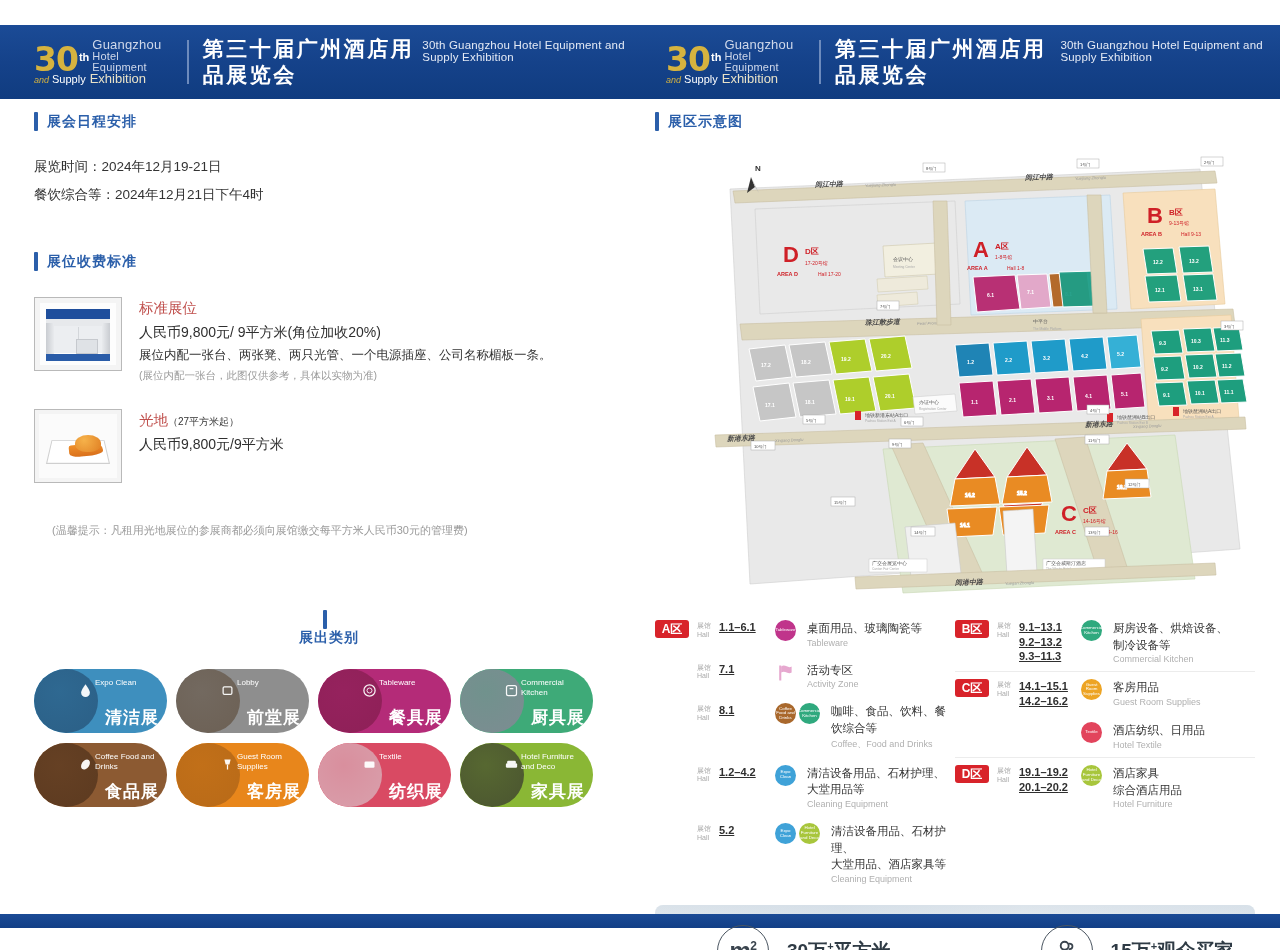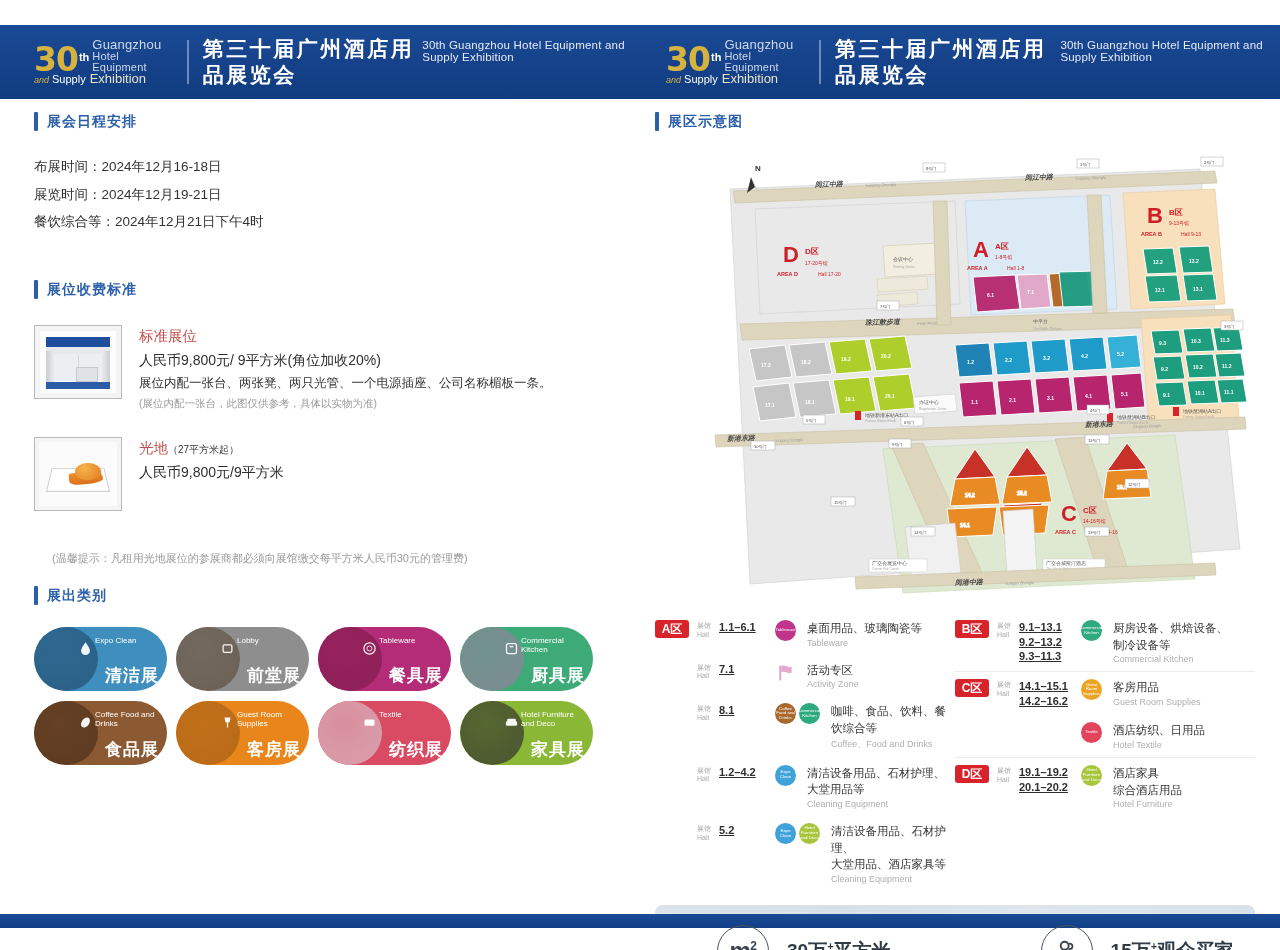--- a/index.html
+++ b/index.html
@@ -93,21 +93,21 @@
 
   .fee-texts { margin-left:17px; padding-top:2px; }
   .fee-name { font-size:14.5px; color:#c0504d; font-weight:500; }
   .fee-name .sub { color:#333; font-size:10px; font-weight:normal; }
   .fee-price { font-size:14px; color:#2f2f2f; margin-top:6px; }
   .fee-desc  { font-size:12.5px; color:#333; margin-top:5px; }
   .fee-note  { font-size:10.5px; color:#9a9a9a; margin-top:5px; }
   .fee-tip   { font-size:11px; color:#9a9a9a; margin-top:40px; margin-left:18px; }
 
   
-  .cat-head { margin-top:20px; }
+  .cat-head { margin-top:72px;flex-direction:column; }
   .cat-grid { margin-top:22px; display:grid; grid-template-columns:repeat(4,133px);
               grid-gap:10px 9px; }
   .cat-tile { width:133px; height:64px; border-radius:32px; position:relative;
               overflow:hidden; display:flex; align-items:center; }
   .cat-photo { position:absolute; left:0; top:0; width:64px; height:64px;
                border-radius:50%; overflow:hidden; }
   .cat-label { position:absolute; right:8px; bottom:4px; color:#fff;
                font-size:17px; font-weight:bold; letter-spacing:1px; }
   .cat-en  { position:absolute; right:10px; top:9px; color:#fff; font-size:8px;
              line-height:1.15; text-align:left; width:62px; }
@@ -222,21 +222,20 @@
   </div>
 </div>
 
 <div class="left-col">
 
   <div class="sec-head">
     <span class="sec-bar"></span>
     <span class="sec-title">展会日程安排</span>
   </div>
   <div class="sched-list">
-    <div>布展时间：2024年12月16-18日</div>
     <div>展览时间：2024年12月19-21日</div>
     <div>餐饮综合等：2024年12月21日下午4时</div>
   </div>
 
   <div class="sec-head fee-head">
     <span class="sec-bar"></span>
     <span class="sec-title">展位收费标准</span>
   </div>
 
   <div class="fee-item">

